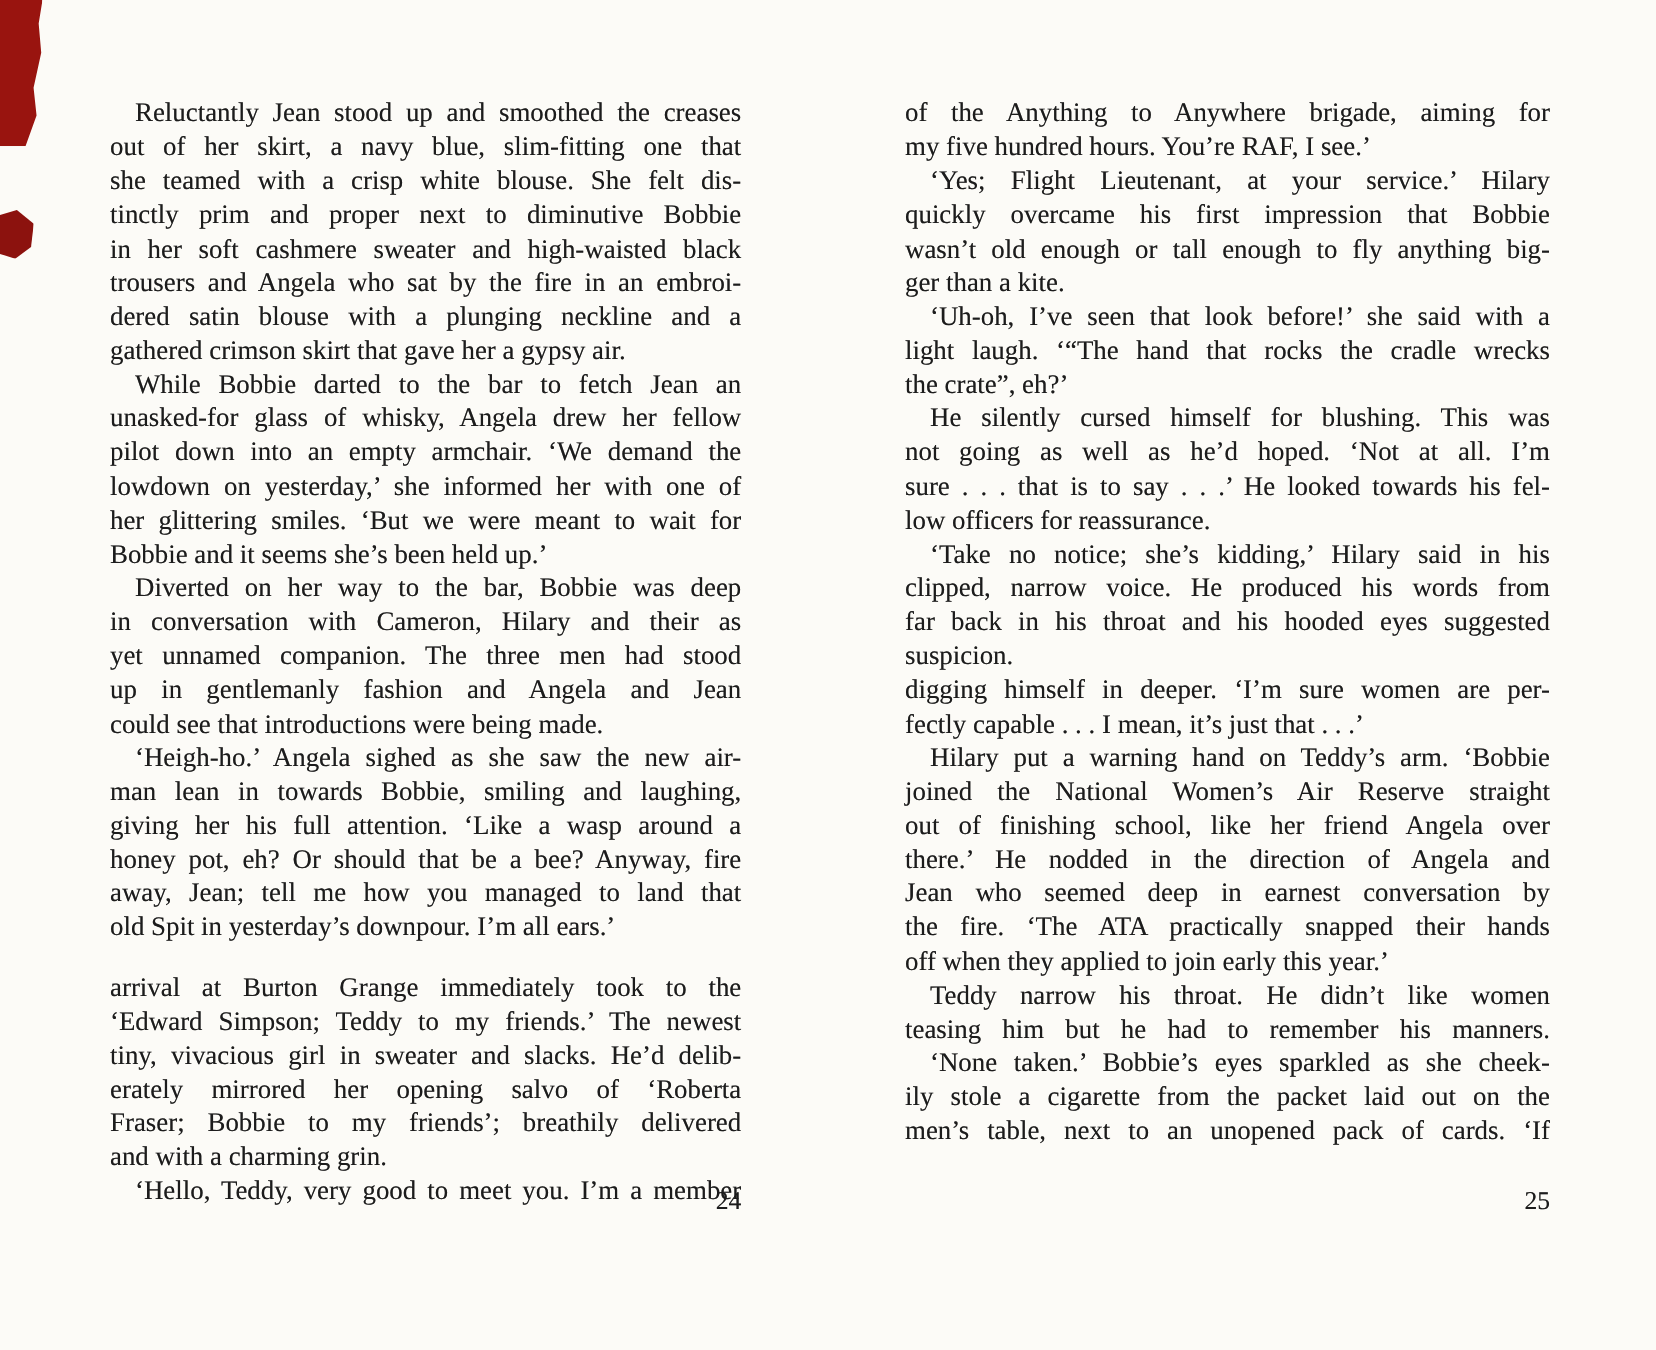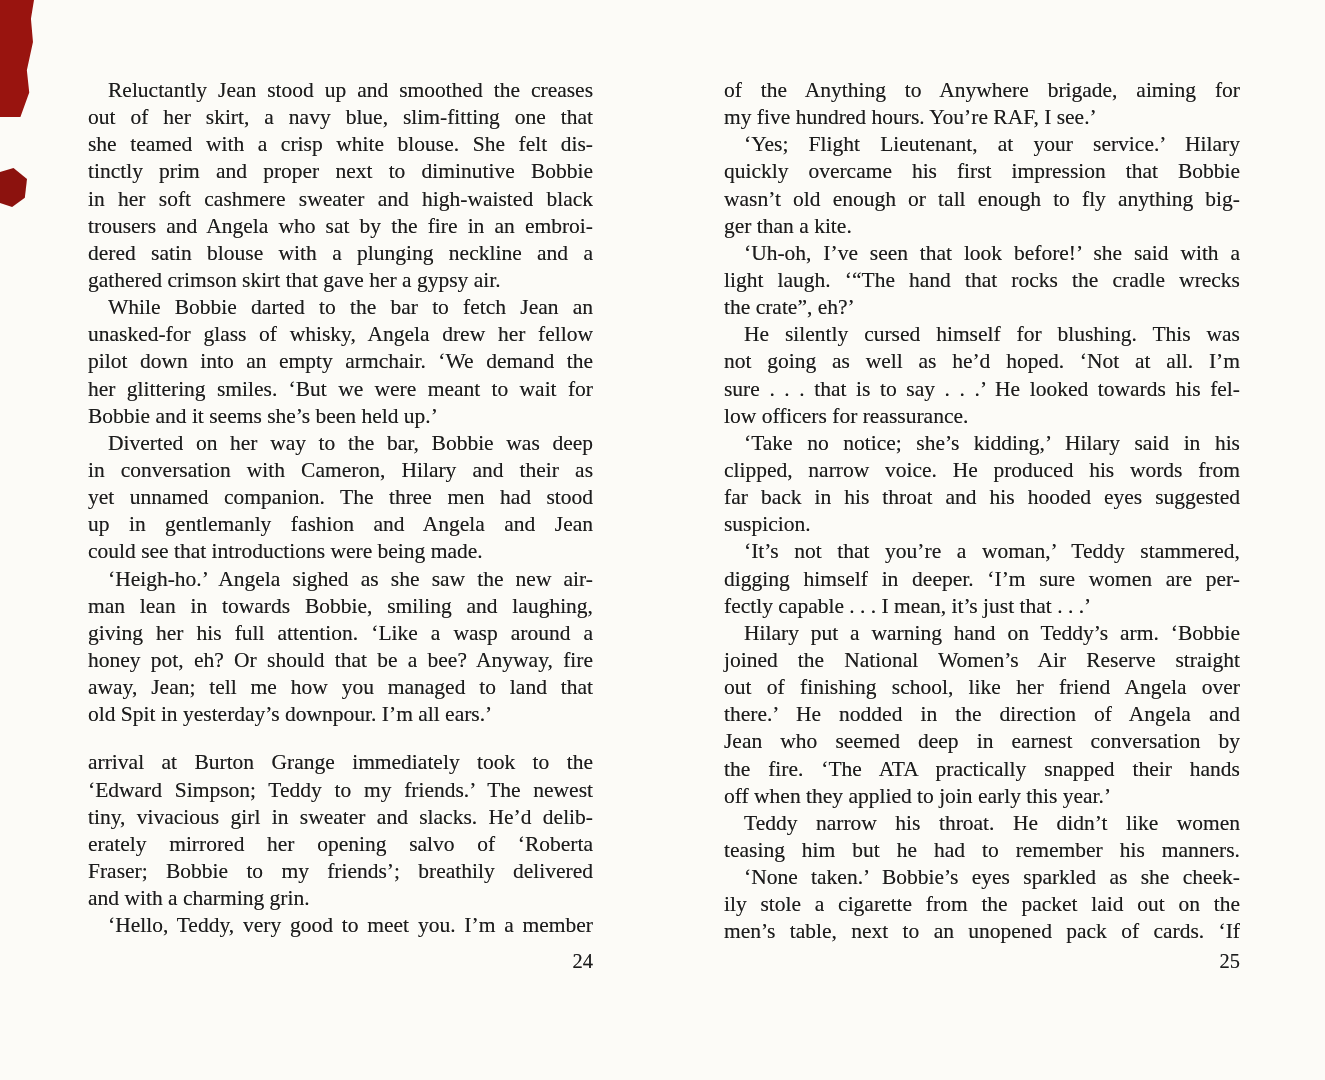--- a/index.html
+++ b/index.html
@@ -73,20 +73,21 @@
           <div class="line">tinctly prim and proper next to diminutive Bobbie</div>
           <div class="line">in her soft cashmere sweater and high-waisted black</div>
           <div class="line">trousers and Angela who sat by the fire in an embroi-</div>
           <div class="line">dered satin blouse with a plunging neckline and a</div>
           <div class="line last">gathered crimson skirt that gave her a gypsy air.</div>
         </div>
         <div class="para">
           <div class="line indent">While Bobbie darted to the bar to fetch Jean an</div>
           <div class="line">unasked-for glass of whisky, Angela drew her fellow</div>
           <div class="line">pilot down into an empty armchair. ‘We demand the</div>
+          <div class="line">lowdown on yesterday,’ she informed her with one of</div>
           <div class="line">her glittering smiles. ‘But we were meant to wait for</div>
           <div class="line last">Bobbie and it seems she’s been held up.’</div>
         </div>
         <div class="para">
           <div class="line indent">Diverted on her way to the bar, Bobbie was deep</div>
           <div class="line">in conversation with Cameron, Hilary and their as</div>
           <div class="line">yet unnamed companion. The three men had stood</div>
           <div class="line">up in gentlemanly fashion and Angela and Jean</div>
           <div class="line last">could see that introductions were being made.</div>
         </div>
@@ -136,21 +137,20 @@
           <div class="line">sure . . . that is to say . . .’ He looked towards his fel-</div>
           <div class="line last">low officers for reassurance.</div>
         </div>
         <div class="para">
           <div class="line indent">‘Take no notice; she’s kidding,’ Hilary said in his</div>
           <div class="line">clipped, narrow voice. He produced his words from</div>
           <div class="line">far back in his throat and his hooded eyes suggested</div>
           <div class="line last">suspicion.</div>
         </div>
         <div class="para">
-          <div class="line indent">‘It’s not that you’re a woman,’ Teddy stammered,</div>
           <div class="line">digging himself in deeper. ‘I’m sure women are per-</div>
           <div class="line last">fectly capable . . . I mean, it’s just that . . .’</div>
         </div>
         <div class="para">
           <div class="line indent">Hilary put a warning hand on Teddy’s arm. ‘Bobbie</div>
           <div class="line">joined the National Women’s Air Reserve straight</div>
           <div class="line">out of finishing school, like her friend Angela over</div>
           <div class="line">there.’ He nodded in the direction of Angela and</div>
           <div class="line">Jean who seemed deep in earnest conversation by</div>
           <div class="line">the fire. ‘The ATA practically snapped their hands</div>

